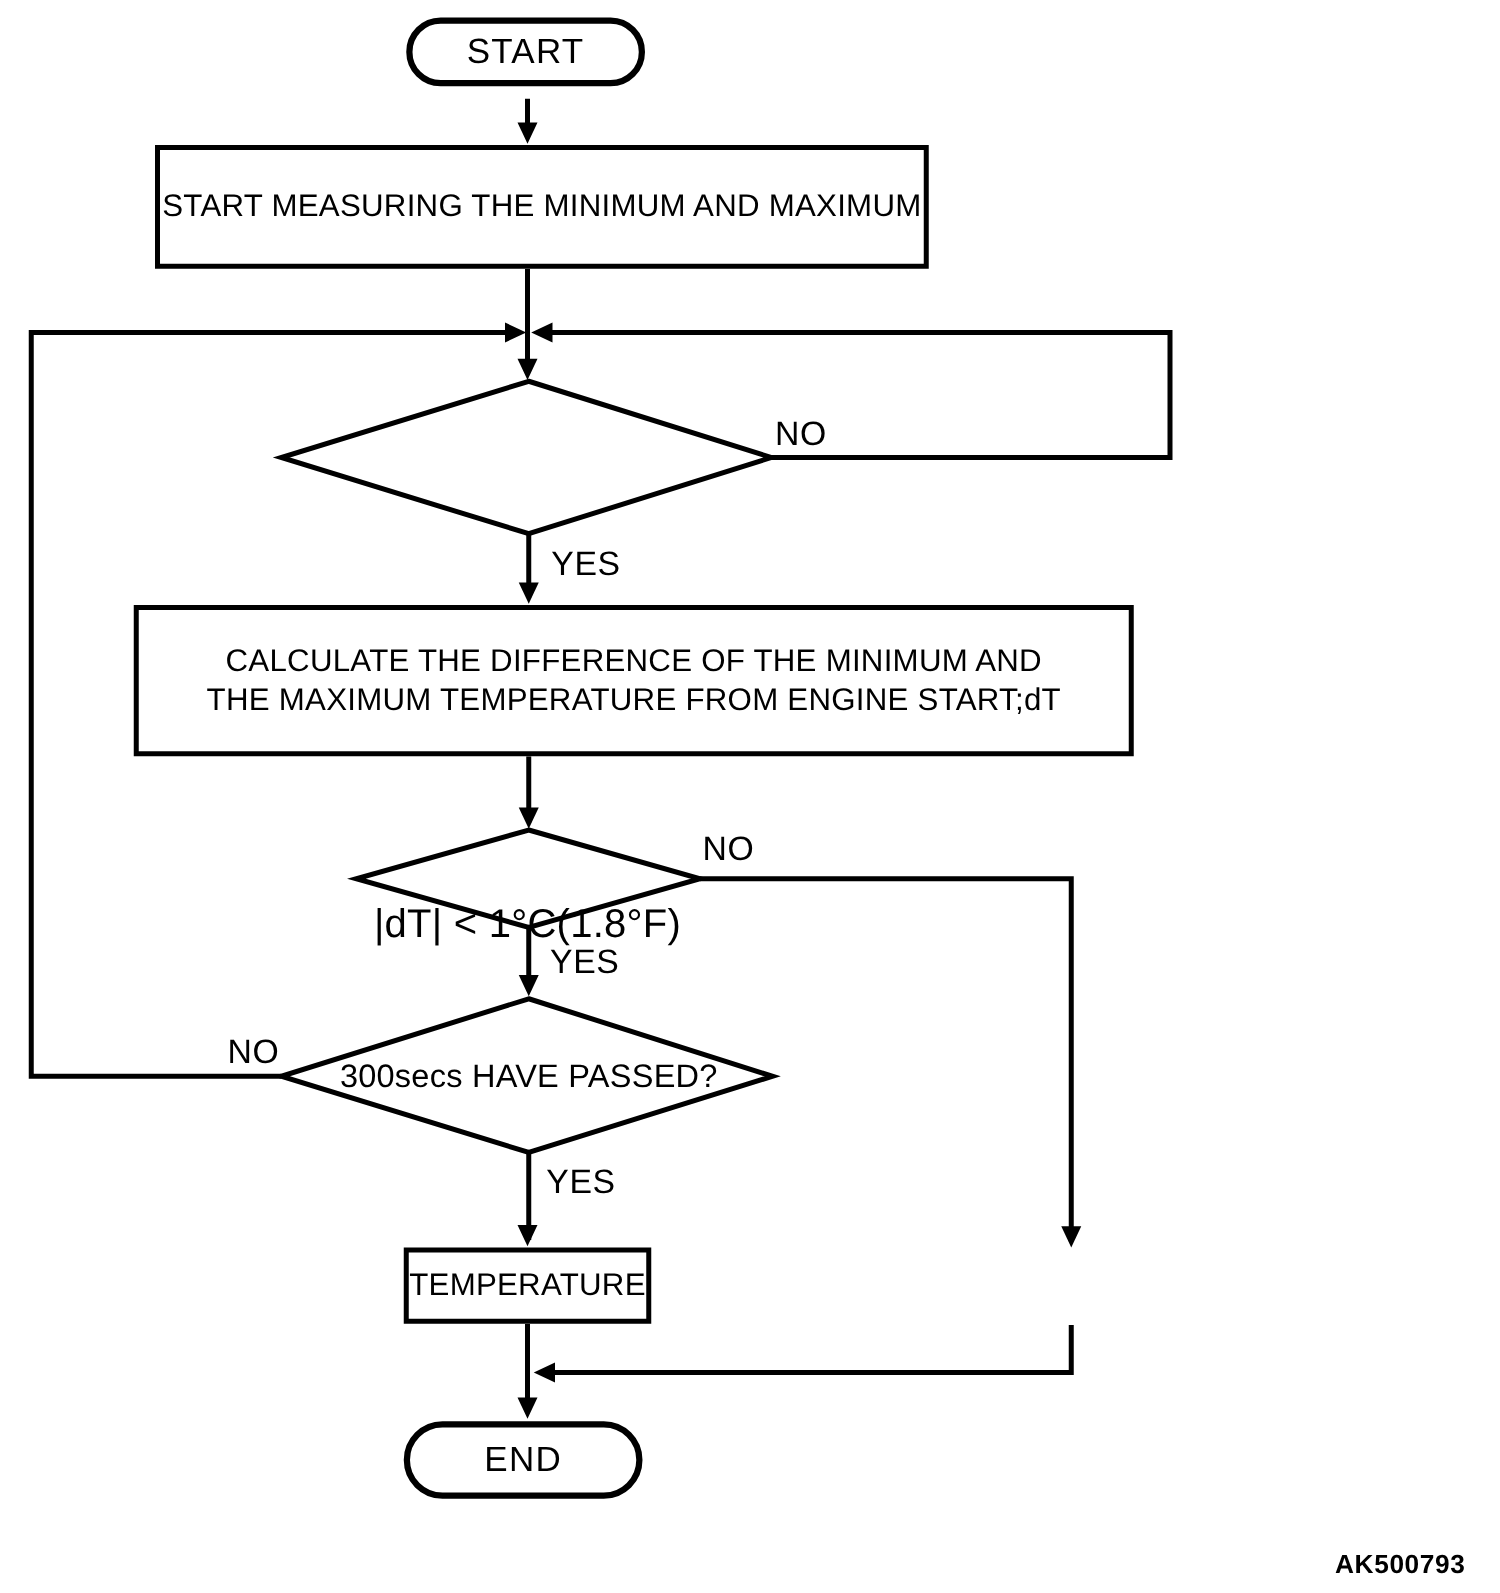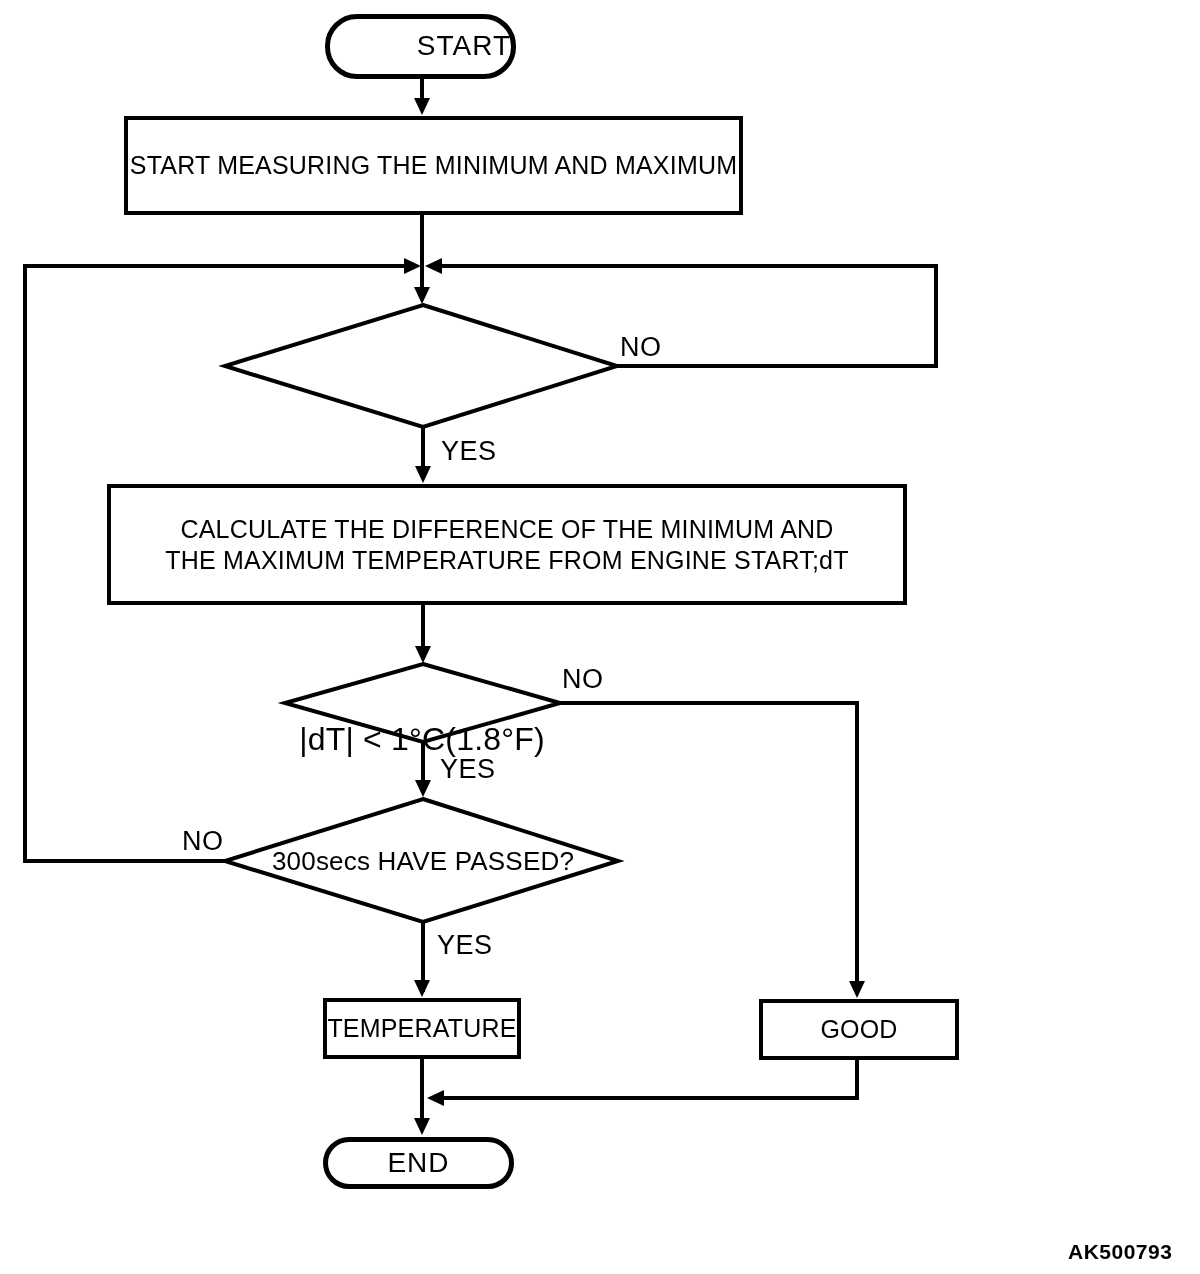--- a/index.html
+++ b/index.html
@@ -55,42 +55,39 @@
     <path class="arrow" d="M857 998 l-8 -17 h16 z"></path>
     <path class="arrow" d="M422 997 l-8 -17 h16 z"></path>
     <path class="arrow" d="M427 1098 l17 -8 v16 z"></path>
     <path class="arrow" d="M422 1135 l-8 -17 h16 z"></path>
 
     <polygon class="diamond" points="423,305 617,366 423,427 225,366"></polygon>
     <polygon class="diamond" points="423,664 560,703 423,742 285,703"></polygon>
     <polygon class="diamond" points="423,799 618,861 423,922 225,861"></polygon>
   </svg>
 
-  <div class="node terminal" style="left:325px;top:14px;width:191px;height:65px;align-items:flex-end;">
+  <div class="node terminal" style="left:325px;top:14px;width:191px;height:55px;">
     <span>START</span>
   </div>
 
   <div class="node" style="left:124px;top:116px;width:619px;height:99px;">
     <div>START MEASURING THE MINIMUM AND MAXIMUM</div>
   </div>
 
   <div class="node" style="left:107px;top:484px;width:800px;height:121px;">
     <div>CALCULATE THE DIFFERENCE OF THE MINIMUM AND</div>
     <div>THE MAXIMUM TEMPERATURE FROM ENGINE START;dT</div>
   </div>
 
   <div class="node" style="left:323px;top:998px;width:198px;height:61px;">
     <span>TEMPERATURE</span>
   </div>
 
-  <div class="node" style="left:759px;top:999px;width:200px;height:61px;">
-    <span>GOOD</span>
-  </div>
 
-  <div class="node terminal" style="left:323px;top:1137px;width:191px;height:52px;">
+  <div class="node terminal" style="left:323px;top:1137px;width:191px;height:62px;">
     <span>END</span>
   </div>
 
   <div class="dtext small" style="left:422px;top:703px;">|dT| &lt; 1°C(1.8°F)</div>
   <div class="dtext wide" style="left:423px;top:861px;">300secs HAVE PASSED?</div>
 
   <div class="edge-label" style="left:620px;top:332px;">NO</div>
   <div class="edge-label" style="left:441px;top:436px;">YES</div>
   <div class="edge-label" style="left:562px;top:664px;">NO</div>
   <div class="edge-label" style="left:440px;top:754px;">YES</div>

